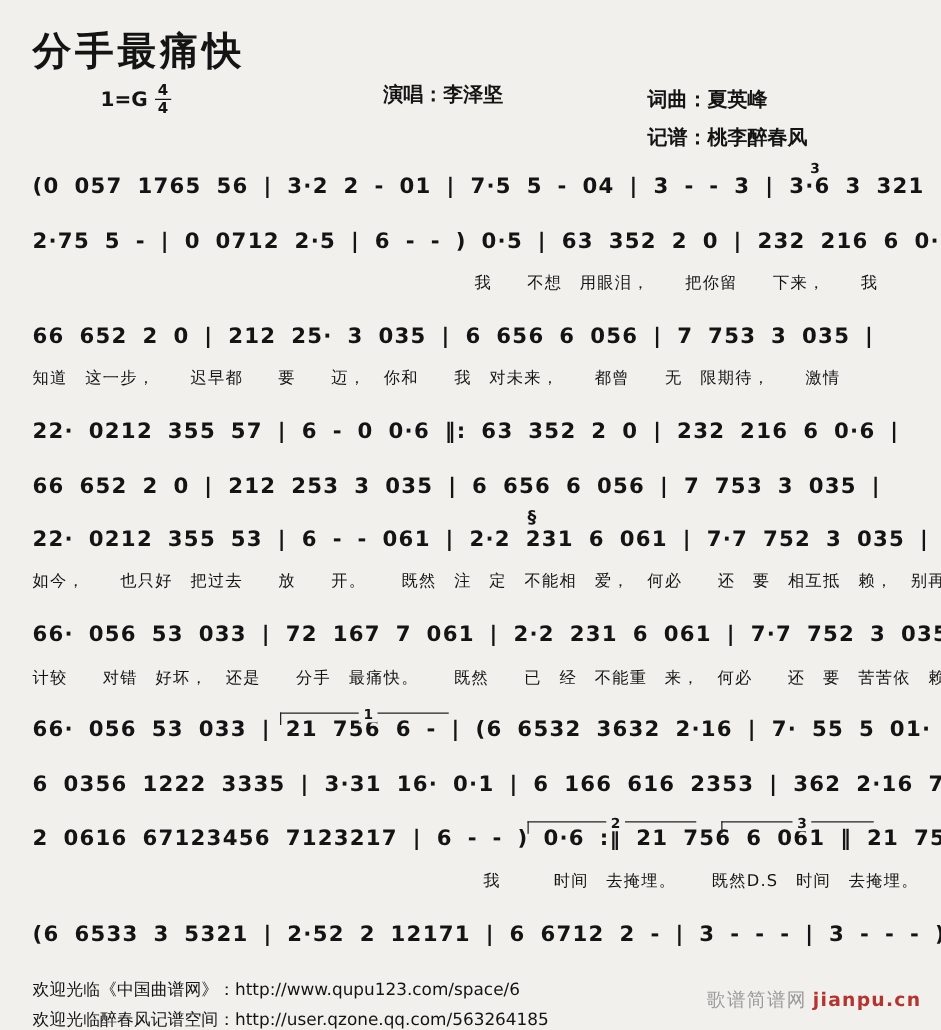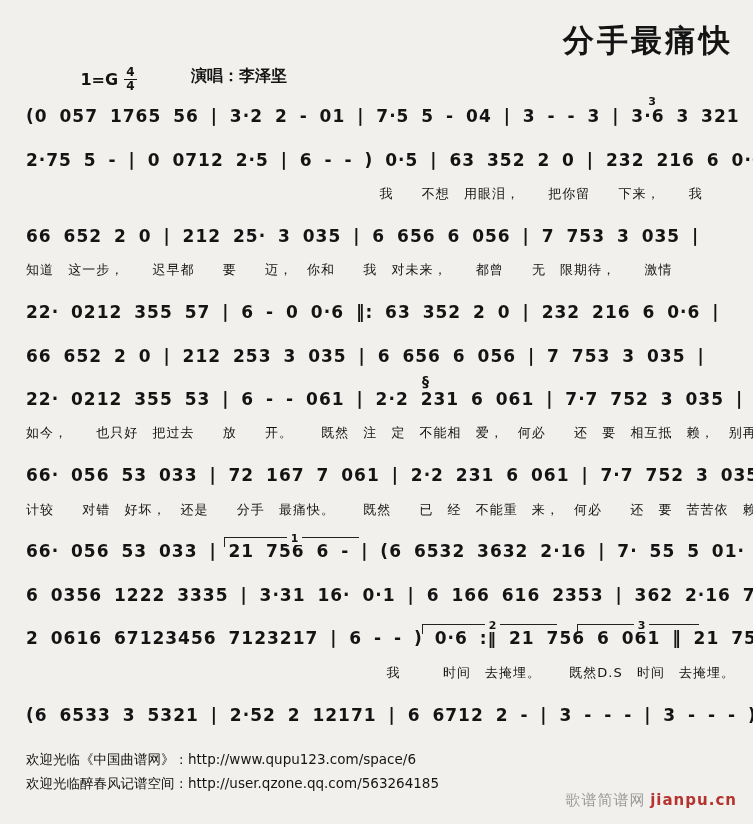--- a/index.html
+++ b/index.html
@@ -6,32 +6,32 @@
   body{
     width:753px;height:824px;
     background:#f1f0ed;
     color:#141414;
     font-family:"DejaVu Sans", sans-serif;
     overflow:hidden;
     position:relative;
   }
   .sheet{padding:8px 20px 0 26px;}
   .title{
-    text-align:right;
+    text-align:left;
     font-family:Liberation Sans, sans-serif;
     font-weight:900;
     font-size:31px;
     letter-spacing:3px;
     margin-top:12px;
   }
   .meta{display:flex;align-items:flex-start;margin-top:4px;}
   .keysig{width:165px;font-weight:700;font-size:16px;display:flex;align-items:center;gap:6px;justify-content:center;}
   .meter{display:inline-flex;flex-direction:column;text-align:center;font-size:12px;line-height:1.05;font-weight:700;}
   .meter .top{border-bottom:1.5px solid #141414;padding:0 2px;}
-  .singer{flex:1;text-align:left;font-family:"Liberation Serif", serif;font-weight:700;font-size:16px;}
+  .singer{flex:1;text-align:center;font-family:"Liberation Serif", serif;font-weight:700;font-size:16px;}
   .credits-right{width:215px;font-family:"Liberation Serif", serif;font-weight:700;font-size:16px;line-height:1.85;}
   .score{margin-top:14px;}
   .row{position:relative;margin-bottom:23px;}
   .music{
     font-size:17px;font-weight:700;
     letter-spacing:1px;word-spacing:5px;
     white-space:pre;line-height:1.2;
   }
   .lyrics{
     font-size:13px;letter-spacing:1px;word-spacing:9px;
@@ -70,20 +70,24 @@
 
   <div class="meta">
     <div class="keysig">
       <span>1=G</span>
       <span class="meter">
         <span class="top">4</span>
         <span>4</span>
       </span>
     </div>
     <div class="singer">演唱：李泽坚</div>
+    <div class="credits-right">
+      <div>词曲：夏英峰</div>
+      <div>记谱：桃李醉春风</div>
+    </div>
   </div>
 
   <div class="score">
 
     <div class="row">
       <span class="annot" style="left:88%;top:-10px;">3</span>
       <div class="music">(0 057 1765 56 | 3·2 2 - 01 | 7·5 5 - 04 | 3 - - 3 | 3·6 3 321 |</div>
     </div>
 
     <div class="row">

